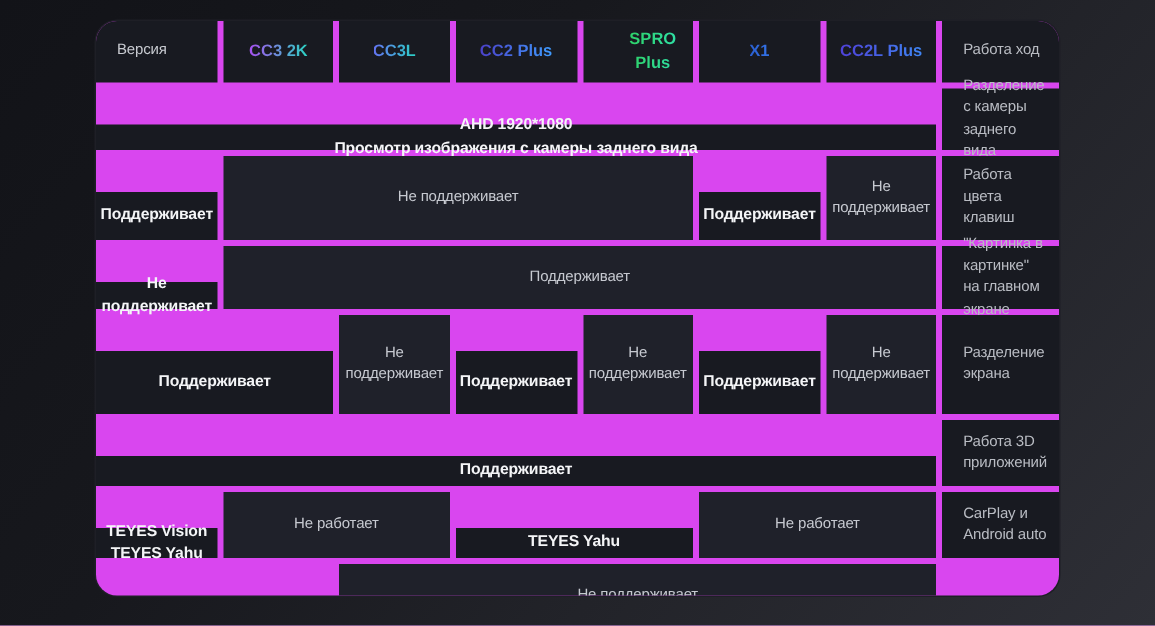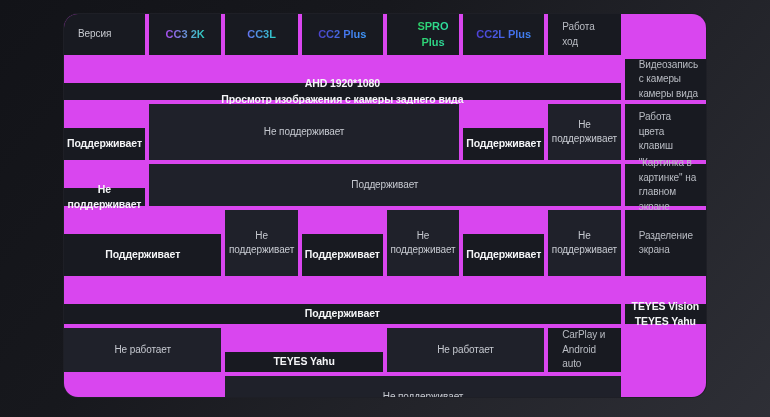--- a/index.html
+++ b/index.html
@@ -44,44 +44,46 @@
 </style>
 </head>
 <body>
 
 <div class="panel">
     <div class="cell head labelcell">Версия</div>
     <div class="cell head"><span class="gradtext" style="background-image: linear-gradient(90deg, rgb(168, 79, 240), rgb(43, 212, 195));">CC3 2K</span></div>
     <div class="cell head"><span class="gradtext" style="background-image: linear-gradient(90deg, rgb(100, 114, 242), rgb(43, 208, 198));">CC3L</span></div>
     <div class="cell head"><span class="gradtext" style="background-image: linear-gradient(90deg, rgb(75, 65, 201), rgb(63, 155, 255));">CC2 Plus</span></div>
     <div class="cell head"><span class="gradtext" style="background-image: linear-gradient(90deg, rgb(46, 207, 90), rgb(47, 227, 180)); margin-left: 20px;">SPRO Plus</span></div>
+    <div class="cell head"><span class="gradtext" style="background-image: linear-gradient(90deg, rgb(42, 95, 210), rgb(52, 115, 232));">X1</span></div>
     <div class="cell head"><span class="gradtext" style="background-image: linear-gradient(90deg, rgb(79, 65, 216), rgb(63, 134, 245));">CC2L Plus</span></div>
     <div class="cell labelcell">Работа ход</div>
     <div class="cell bold" style="grid-column: span 7;">AHD 1920*1080
 Просмотр изображения с камеры заднего вида</div>
-    <div class="cell labelcell">Видеозапись с камеры камеры вида</div>
+    <div class="cell labelcell">Разделение с камеры заднего вида</div>
     <div class="cell bold">Поддерживает</div>
     <div class="cell light " style="grid-column: span 4;">Не поддерживает</div>
     <div class="cell bold">Поддерживает</div>
     <div class="cell light ">Не поддерживает</div>
     <div class="cell labelcell">Работа цвета клавиш</div>
     <div class="cell bold">Не поддерживает</div>
     <div class="cell light " style="grid-column: span 6;">Поддерживает</div>
     <div class="cell labelcell">"Картинка в картинке" на главном экране</div>
     <div class="cell bold" style="grid-column: span 2;">Поддерживает</div>
     <div class="cell light ">Не
 поддерживает</div>
     <div class="cell bold">Поддерживает</div>
     <div class="cell light ">Не
 поддерживает</div>
     <div class="cell bold">Поддерживает</div>
     <div class="cell light ">Не
 поддерживает</div>
     <div class="cell labelcell">Разделение экрана</div>
     <div class="cell bold" style="grid-column: span 7;">Поддерживает</div>
+    <div class="cell labelcell">Работа 3D приложений</div>
     <div class="cell bold">TEYES Vision
 TEYES Yahu</div>
     <div class="cell light " style="grid-column: span 2;">Не работает</div>
     <div class="cell bold" style="grid-column: span 2;">TEYES Yahu</div>
     <div class="cell light " style="grid-column: span 2;">Не работает</div>
     <div class="cell labelcell">CarPlay и Android auto</div>
     <div class="cell bold" style="grid-column: span 2;">Поддерживает</div>
     <div class="cell light " style="grid-column: span 5;">Не поддерживает</div>
   </div>
 

